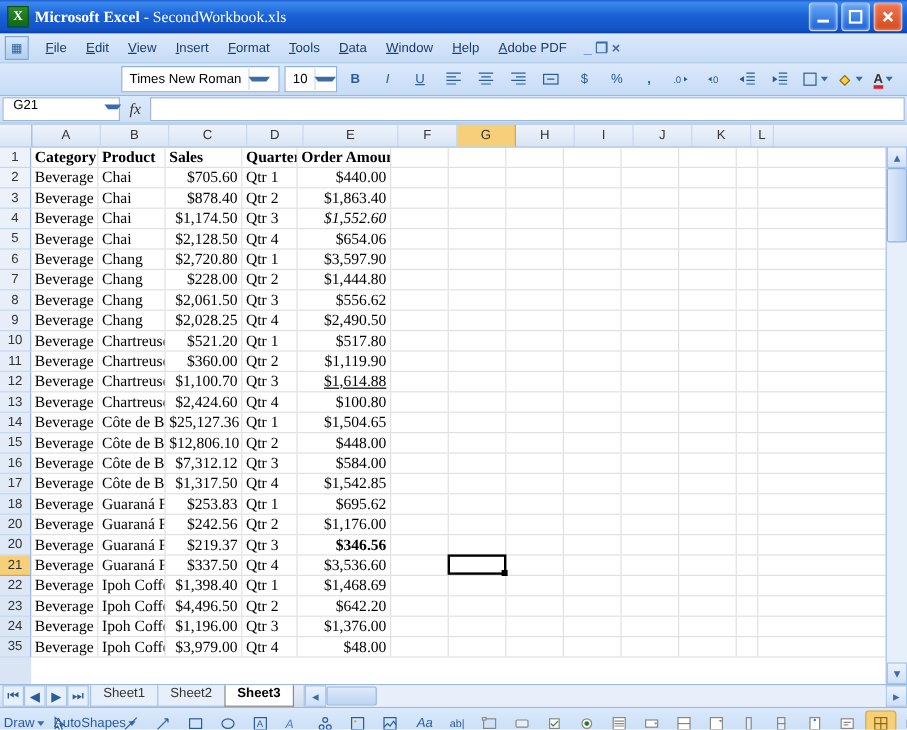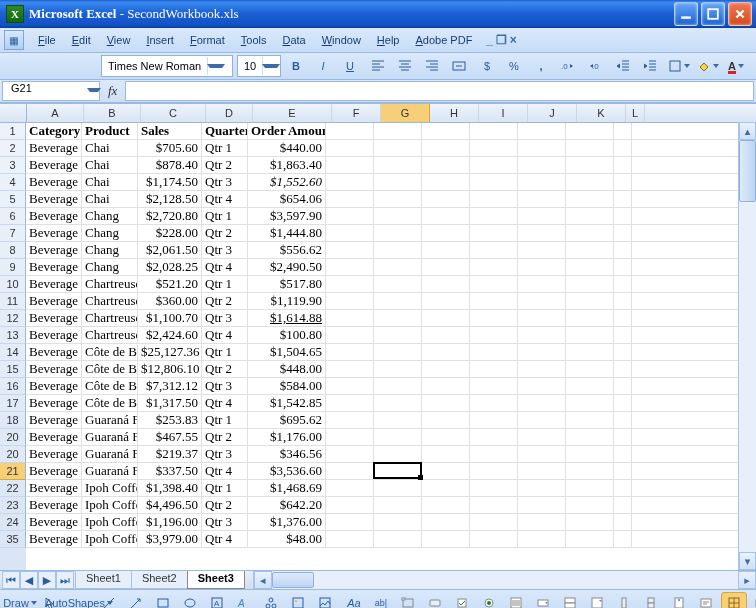--- a/index.html
+++ b/index.html
@@ -511,37 +511,37 @@
           <div class="cell" style="width: 48px;"></div>
           <div class="cell" style="width: 48px;"></div>
           <div class="cell" style="width: 48px;"></div>
           <div class="cell" style="width: 48px;"></div>
           <div class="cell" style="width: 48px;"></div>
           <div class="cell" style="width: 18px;"></div>
         </div>
         <div class="row">
           <div class="cell" style="width: 56px;">Beverage</div>
           <div class="cell" style="width: 56px;">Guaraná Fa</div>
-          <div class="cell r" style="width: 64px;">$467.55</div>
+          <div class="cell r" style="width: 64px;">$242.56</div>
           <div class="cell" style="width: 46px;">Qtr 2</div>
           <div class="cell r" style="width: 78px;">$1,176.00</div>
           <div class="cell" style="width: 48px;"></div>
           <div class="cell" style="width: 48px;"></div>
           <div class="cell" style="width: 48px;"></div>
           <div class="cell" style="width: 48px;"></div>
           <div class="cell" style="width: 48px;"></div>
           <div class="cell" style="width: 48px;"></div>
           <div class="cell" style="width: 18px;"></div>
         </div>
         <div class="row">
           <div class="cell" style="width: 56px;">Beverage</div>
           <div class="cell" style="width: 56px;">Guaraná Fa</div>
           <div class="cell r" style="width: 64px;">$219.37</div>
           <div class="cell" style="width: 46px;">Qtr 3</div>
-          <div class="cell r" style="width: 78px;">$346.56</div>
+          <div class="cell r" style="width: 78px; font-weight: bold;">$346.56</div>
           <div class="cell" style="width: 48px;"></div>
           <div class="cell" style="width: 48px;"></div>
           <div class="cell" style="width: 48px;"></div>
           <div class="cell" style="width: 48px;"></div>
           <div class="cell" style="width: 48px;"></div>
           <div class="cell" style="width: 48px;"></div>
           <div class="cell" style="width: 18px;"></div>
         </div>
         <div class="row">
           <div class="cell" style="width: 56px;">Beverage</div>

